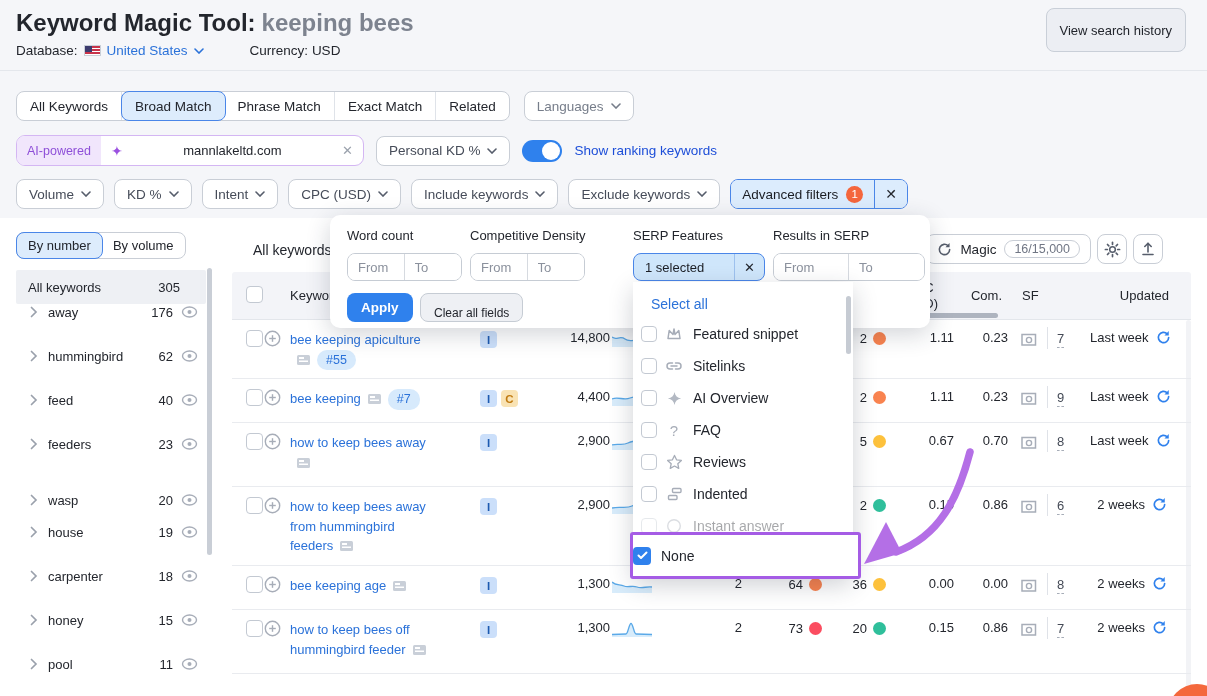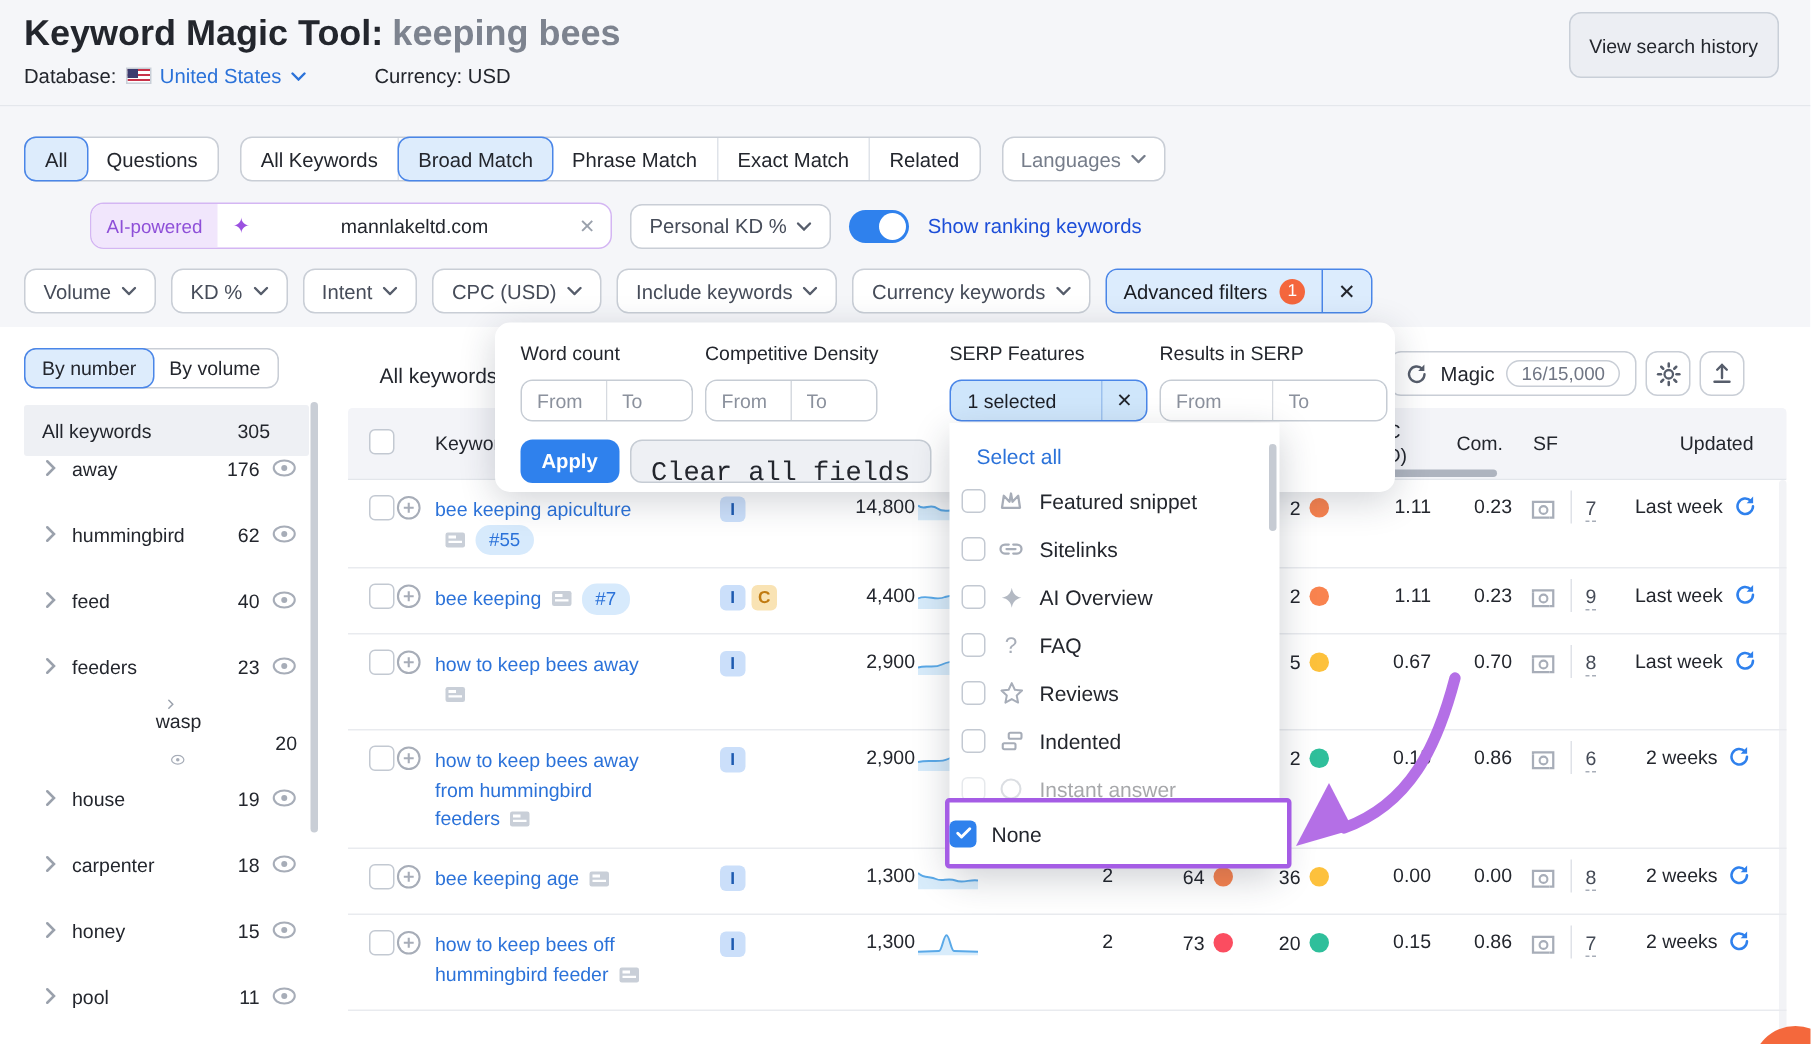--- a/index.html
+++ b/index.html
@@ -20,21 +20,21 @@
 
   
   .toolbar { position:absolute; left:0; top:71px; width:1207px; height:147px; background:#f5f6f9; }
   .tabs-row { position:absolute; left:16px; top:20px; display:flex; gap:14px; }
   .seg { display:flex; background:#fff; border:1px solid #c9ced6; border-radius:8px; height:30px; }
   .seg .opt { display:flex; align-items:center; padding:0 13px; font-size:13.5px; color:#23262d; border-right:1px solid #dfe3e9; cursor:pointer; white-space:nowrap; }
   .seg .opt:last-child { border-right:none; }
   .seg .opt.sel { margin:-1px; border:1.5px solid #4a86e8; border-radius:8px; background:#ddecfc; position:relative; z-index:1; height:30px; }
   .btn-dd { display:flex; align-items:center; gap:7px; background:#fff; border:1px solid #c9ced6; border-radius:8px; height:30px; padding:0 12px; font-size:13.5px; color:#464c59; cursor:pointer; white-space:nowrap; }
   .btn-dd.gray-text { color:#767d8a; }
-  .ai-row { position:absolute; left:16px; top:64px; display:flex; align-items:center; gap:12px; height:31px;margin-left:44px; }
+  .ai-row { position:absolute; left:16px; top:64px; display:flex; align-items:center; gap:12px; height:31px; }
   .ai-wrap { display:flex; height:31px; border:1.5px solid #d4b6f3; border-radius:9px; overflow:hidden; background:#fff; }
   .ai-badge { display:flex; align-items:center; padding:0 10px; background:#f1e6fc; color:#8e4fd8; font-size:12.5px; }
   .ai-input { display:flex; align-items:center; width:262px; padding:0 10px; gap:8px; font-size:13px; }
   .sparkle { color:#9b51e0; font-size:14px; }
   .ai-input .val { flex:1;text-align:center; }
   .clear-x { color:#9aa1ac; font-size:13px; cursor:pointer; }
   .toggle { width:40px; height:22px; border-radius:11px; background:#2f81ed; position:relative; cursor:pointer; }
   .toggle .knob { position:absolute; right:2px; top:2px; width:18px; height:18px; border-radius:50%; background:#fff; }
   .toggle-label { font-size:13.5px; color:#1d4ed8; }
   .filters-row { position:absolute; left:16px; top:108px; display:flex; gap:10px; }
@@ -100,21 +100,21 @@
   .popup { position:absolute; left:330px; top:215px; width:600px; height:113px; background:#fff; border-radius:10px; box-shadow:0 6px 24px rgba(30,40,60,.20); z-index:12; }
   .popup .flabel { position:absolute; top:13px; font-size:13px; color:#23262d; white-space:nowrap; }
   .fromto { position:absolute; top:38px; height:28px; display:flex; border:1px solid #c6ccd4; border-radius:8px; overflow:hidden; background:#fff; }
   .fromto input { border:none; outline:none; width:50%; padding:0 10px; font-size:13px; font-family:inherit; color:#23262d; }
   .fromto input::placeholder { color:#8b919d; }
   .fromto input:first-child { border-right:1px solid #d6dae0; }
   .serp-ctl { position:absolute; left:303px; top:38px; width:132px; height:28px; background:#cfe6fb; border:1.5px solid #4a86e8; border-radius:8px; display:flex; align-items:center; cursor:pointer; }
   .serp-ctl .v { flex:1; padding-left:11px; font-size:13px; color:#1c1f26; }
   .serp-ctl .x { padding:0 9px; font-weight:bold; font-size:13px; border-left:1px solid #9dc1ee; align-self:stretch; display:flex; align-items:center; }
   .apply-btn { position:absolute; left:17px; top:78px; height:29px; padding:0 14px; background:#2f81ed; color:#fff; border:none; border-radius:8px; font-size:13.5px; font-weight:bold; font-family:inherit; cursor:pointer; }
-  .clear-btn { position:absolute; left:90px; top:78px; height:29px; padding:12px 13px; background:#eef0f4; color:#23262d; border:1px solid #c6ccd4; border-radius:8px; font-size:18px; font-family:Liberation Mono, monospace; cursor:pointer; }
+  .clear-btn { position:absolute; left:90px; top:78px; height:29px; padding:12px 13px; background:#eef0f4; color:#23262d; border:1px solid #c6ccd4; border-radius:8px; font-size:12px; font-family:Liberation Sans, sans-serif; cursor:pointer; }
 
   
   .serp-dd { position:absolute; left:633px; top:282px; width:220px; height:295px; background:#fff; border-radius:0 0 10px 10px; box-shadow:0 8px 24px rgba(30,40,60,.22); z-index:12; overflow:hidden; }
   .dd-selectall { position:absolute; left:18px; top:14px; font-size:14px; color:#2b72d9; cursor:pointer; }
   .dd-item { position:absolute; left:0; width:100%; height:32px; display:flex; align-items:center; padding-left:8px; gap:0; cursor:pointer; }
   .dd-item .chk { width:16px; height:16px; }
   .dd-item .oicon { width:18px; display:flex; justify-content:center; margin-left:8px; color:#a7adb8; }
   .dd-item .olbl { margin-left:10px; font-size:14px; color:#23262d; }
   .dd-item.faded { opacity:.4; }
   .dd-scroll { position:absolute; right:2px; top:14px; width:5px; height:58px; background:#c6cbd3; border-radius:3px; }
@@ -142,24 +142,20 @@
     <svg width="10" height="6" viewBox="0 0 10 6">
         <polyline points="1,1 5,5 9,1" fill="none" stroke="#2b72d9" stroke-width="1.6" stroke-linecap="round"></polyline>
       </svg>
     <span class="curr"><span>Currency:</span> <span>USD</span></span>
   </div>
 </div>
 
 <div class="toolbar">
   <div class="tabs-row">
     <div class="seg">
-      <div class="opt sel">All</div>
-      <div class="opt">Questions</div>
-    </div>
-    <div class="seg">
       <div class="opt">All Keywords</div>
       <div class="opt sel">Broad Match</div>
       <div class="opt">Phrase Match</div>
       <div class="opt">Exact Match</div>
       <div class="opt">Related</div>
     </div>
     <div class="btn-dd gray-text">
       <span>Languages</span>
       <svg width="10" height="6" viewBox="0 0 10 6">
           <polyline points="1,1 5,5 9,1" fill="none" stroke="#767d8a" stroke-width="1.6" stroke-linecap="round"></polyline>
@@ -213,21 +209,21 @@
           <polyline points="1,1 5,5 9,1" fill="none" stroke="#565d6b" stroke-width="1.6" stroke-linecap="round"></polyline>
         </svg>
       </div>
     <div class="btn-dd">
         <span>Include keywords</span>
         <svg width="10" height="6" viewBox="0 0 10 6">
           <polyline points="1,1 5,5 9,1" fill="none" stroke="#565d6b" stroke-width="1.6" stroke-linecap="round"></polyline>
         </svg>
       </div>
     <div class="btn-dd">
-        <span>Currency keywords</span>
+        <span>Exclude keywords</span>
         <svg width="10" height="6" viewBox="0 0 10 6">
           <polyline points="1,1 5,5 9,1" fill="none" stroke="#565d6b" stroke-width="1.6" stroke-linecap="round"></polyline>
         </svg>
       </div>
     <div class="adv-wrap">
       <div class="adv-main">
         <span>Advanced filters</span>
         <span class="adv-count">1</span>
       </div>
       <div class="adv-x">✕</div>
@@ -662,21 +658,21 @@
       <svg width="8" height="12" viewBox="0 0 8 12">
         <polyline points="1.5,1.5 6,6 1.5,10.5" fill="none" stroke="#9aa1ac" stroke-width="1.7" stroke-linecap="round"></polyline>
       </svg>
       <span class="lbl">feeders</span>
       <span class="cnt">23</span>
       <svg class="eye" width="17" height="12" viewBox="0 0 17 12">
         <ellipse cx="8.5" cy="6" rx="7" ry="5" fill="none" stroke="#a7adb8" stroke-width="1.4"></ellipse>
         <circle cx="8.5" cy="6" r="2" fill="#a7adb8"></circle>
       </svg>
     </div>
-    <div class="kw-group" style="top: 176px; position: absolute; flex-direction: column;">
+    <div class="kw-group" style="top: 188px; position: absolute;">
       <svg width="8" height="12" viewBox="0 0 8 12">
         <polyline points="1.5,1.5 6,6 1.5,10.5" fill="none" stroke="#9aa1ac" stroke-width="1.7" stroke-linecap="round"></polyline>
       </svg>
       <span class="lbl">wasp</span>
       <span class="cnt">20</span>
       <svg class="eye" width="17" height="12" viewBox="0 0 17 12">
         <ellipse cx="8.5" cy="6" rx="7" ry="5" fill="none" stroke="#a7adb8" stroke-width="1.4"></ellipse>
         <circle cx="8.5" cy="6" r="2" fill="#a7adb8"></circle>
       </svg>
     </div>

